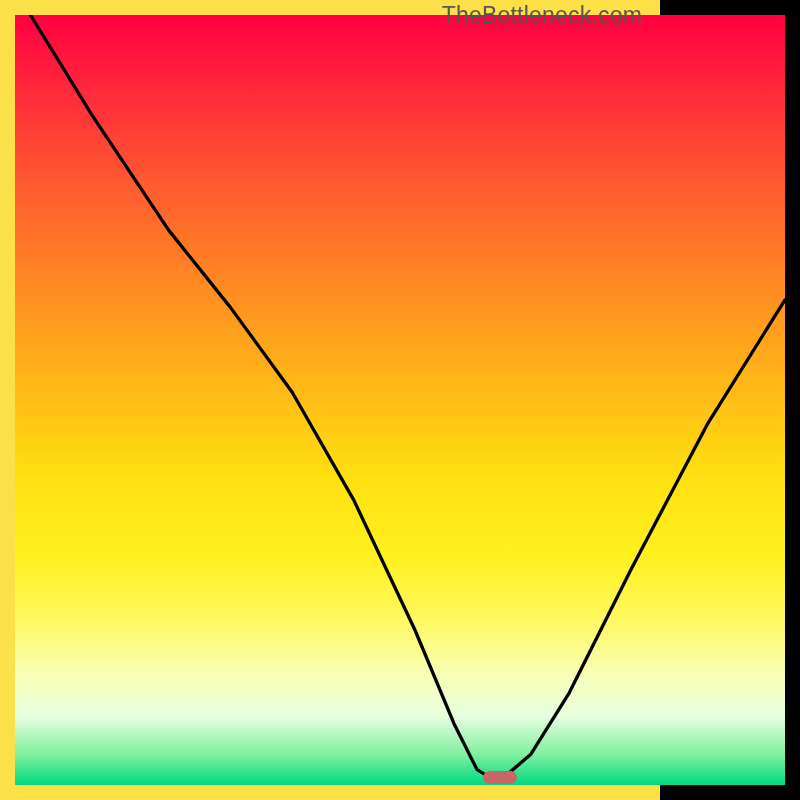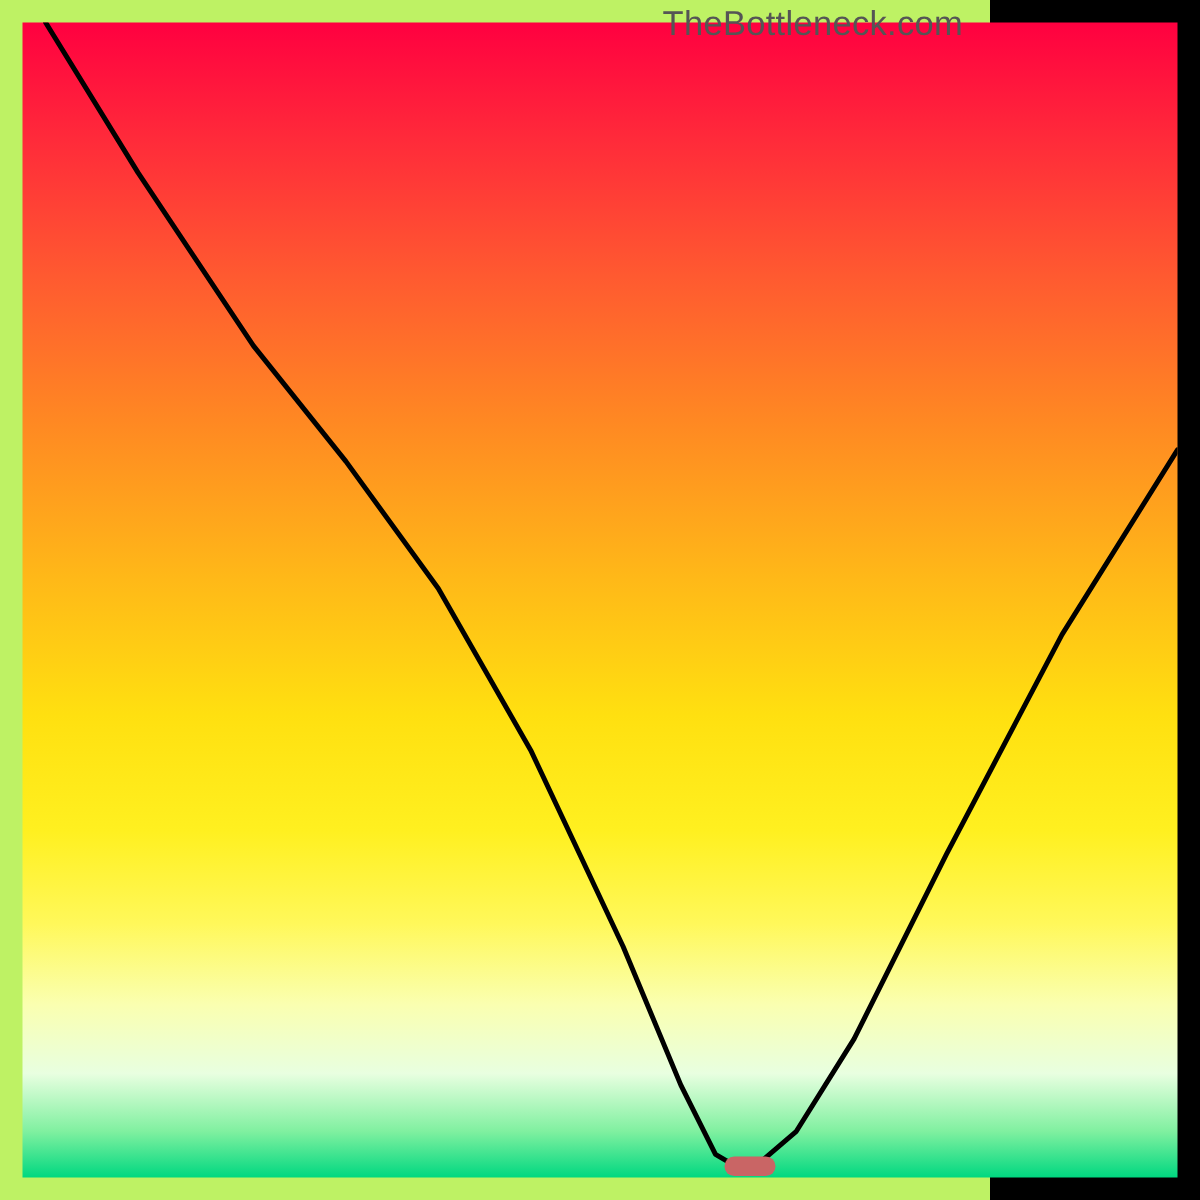--- a/index.html
+++ b/index.html
@@ -6,21 +6,21 @@
     margin: 0;
     padding: 0;
     width: 800px;
     height: 800px;
     background: #000;
     overflow: hidden;
   }
   .outer {
     width: 660px;
     height: 800px;
-    background: #bef264;
+    background: #fde047;
     position: relative;
     text-align: center;
   }
   .plot {
     position: absolute;
     left: 15px;
     top: 15px;
     width: 770px;
     height: 770px;
     background: linear-gradient(to bottom,

